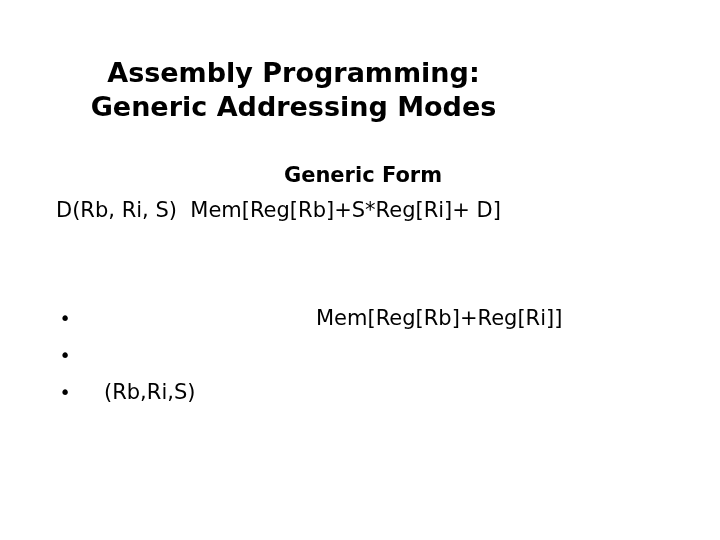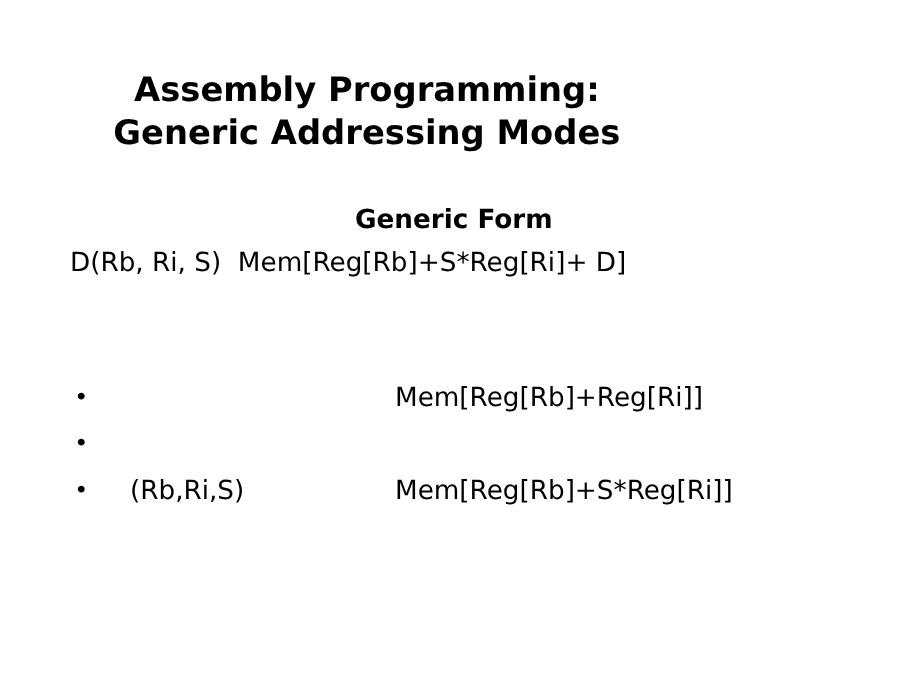--- a/index.html
+++ b/index.html
@@ -126,17 +126,16 @@
     <li class="example-row">
       <span class="example-bullet">•</span>
       <span class="example-expr">Mem[Reg[Rb]+Reg[Ri]]</span>
     </li>
     <li class="example-row">
       <span class="example-bullet">•</span>
     </li>
     <li class="example-row">
       <span class="example-bullet">•</span>
       <span class="example-mode">(Rb,Ri,S)</span>
-      <span class="example-expr">Mem[Reg[Rb]+S*Reg[Ri]]</span>
     </li>
   </ul>
 
 </div>
 
 </body></html>

